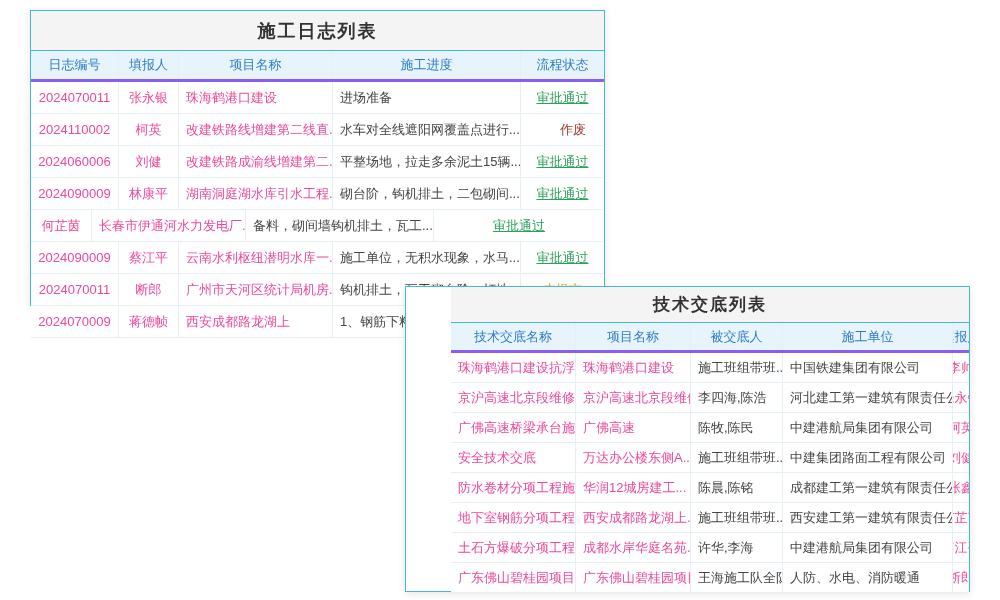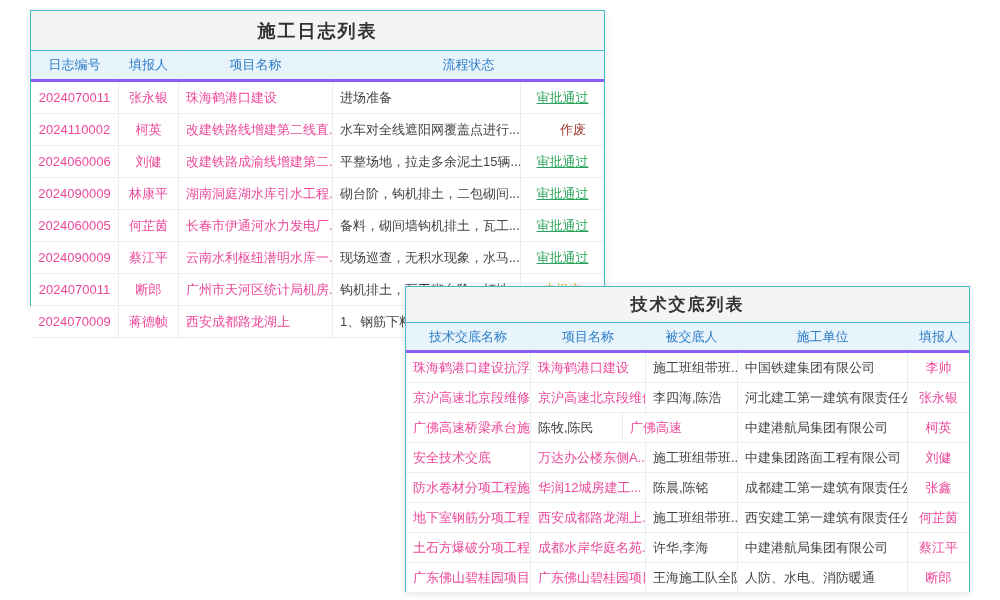--- a/index.html
+++ b/index.html
@@ -19,21 +19,21 @@
   .panel-title {
     display: flex; align-items: center; justify-content: center;
     background: #f4f4f4;
     border-bottom: 1px solid #45bac8;
     font-weight: bold;
     color: #333333;
     letter-spacing: 2px;
   }
   #log-panel { left: 30px; top: 10px; width: 575px; height: 296px; z-index: 1; }
   #log-panel .panel-title { height: 40px; font-size: 18px; }
-  #disclosure-panel { left: 405px; top: 286px; width: 565px; height: 306px; z-index: 2; }
+  #disclosure-panel { left: 405px; top: 286px; width: 565px; height: 306px; z-index: 2; padding-left: 45px; }
   #disclosure-panel .panel-title { height: 36px; font-size: 17px; }
 
   .thead {
     display: flex;
     background: #e8f4fc;
     color: #2d7dc5;
     font-size: 13px;
     border-bottom: 3px solid #8b5cf6;
   }
   .tr {
@@ -81,20 +81,21 @@
 </head>
 <body>
 
 <div class="panel" id="log-panel">
   <div class="panel-title">施工日志列表</div>
 
   <div class="thead">
     <div class="th c1">日志编号</div>
     <div class="th c2">填报人</div>
     <div class="th c3">项目名称</div>
+    <div class="th c4">施工进度</div>
     <div class="th c5">流程状态</div>
   </div>
 
   <div class="tr">
     <div class="td c1 link">2024070011</div>
     <div class="td c2 link">张永银</div>
     <div class="td c3 left link">珠海鹤港口建设</div>
     <div class="td c4 left">进场准备</div>
     <div class="td c5 status" data-status="approved">审批通过</div>
   </div>
@@ -113,31 +114,30 @@
     <div class="td c5 status" data-status="approved">审批通过</div>
   </div>
   <div class="tr">
     <div class="td c1 link">2024090009</div>
     <div class="td c2 link">林康平</div>
     <div class="td c3 left link">湖南洞庭湖水库引水工程...</div>
     <div class="td c4 left">砌台阶，钩机排土，二包砌间...</div>
     <div class="td c5 status" data-status="approved">审批通过</div>
   </div>
   <div class="tr">
-    <div class="td c1 link">2024060005</div>
     <div class="td c2 link">何芷茵</div>
     <div class="td c3 left link">长春市伊通河水力发电厂...</div>
     <div class="td c4 left">备料，砌间墙钩机排土，瓦工...</div>
     <div class="td c5 status" data-status="approved">审批通过</div>
   </div>
   <div class="tr">
     <div class="td c1 link">2024090009</div>
     <div class="td c2 link">蔡江平</div>
     <div class="td c3 left link">云南水利枢纽潜明水库一...</div>
-    <div class="td c4 left">现场巡查，无积水现象，水马...</div>
+    <div class="td c4 left">施工单位，无积水现象，水马...</div>
     <div class="td c5 status" data-status="approved">审批通过</div>
   </div>
   <div class="tr">
     <div class="td c1 link">2024070011</div>
     <div class="td c2 link">断郎</div>
     <div class="td c3 left link">广州市天河区统计局机房...</div>
     <div class="td c4 left">钩机排土，瓦工砌台阶，打地...</div>
     <div class="td c5 status" data-status="unsubmitted">未提交</div>
   </div>
   <div class="tr">
@@ -169,22 +169,22 @@
   </div>
   <div class="tr">
     <div class="td c1 left link">京沪高速北京段维修...</div>
     <div class="td c2 left link">京沪高速北京段维修</div>
     <div class="td c3 left">李四海,陈浩</div>
     <div class="td c4 left">河北建工第一建筑有限责任公司</div>
     <div class="td c5 link">张永银</div>
   </div>
   <div class="tr">
     <div class="td c1 left link">广佛高速桥梁承台施...</div>
+    <div class="td c2 left link">广佛高速</div>
     <div class="td c3 left">陈牧,陈民</div>
-    <div class="td c2 left link">广佛高速</div>
     <div class="td c4 left">中建港航局集团有限公司</div>
     <div class="td c5 link">柯英</div>
   </div>
   <div class="tr">
     <div class="td c1 left link">安全技术交底</div>
     <div class="td c2 left link">万达办公楼东侧A...</div>
     <div class="td c3 left">施工班组带班...</div>
     <div class="td c4 left">中建集团路面工程有限公司</div>
     <div class="td c5 link">刘健</div>
   </div>

